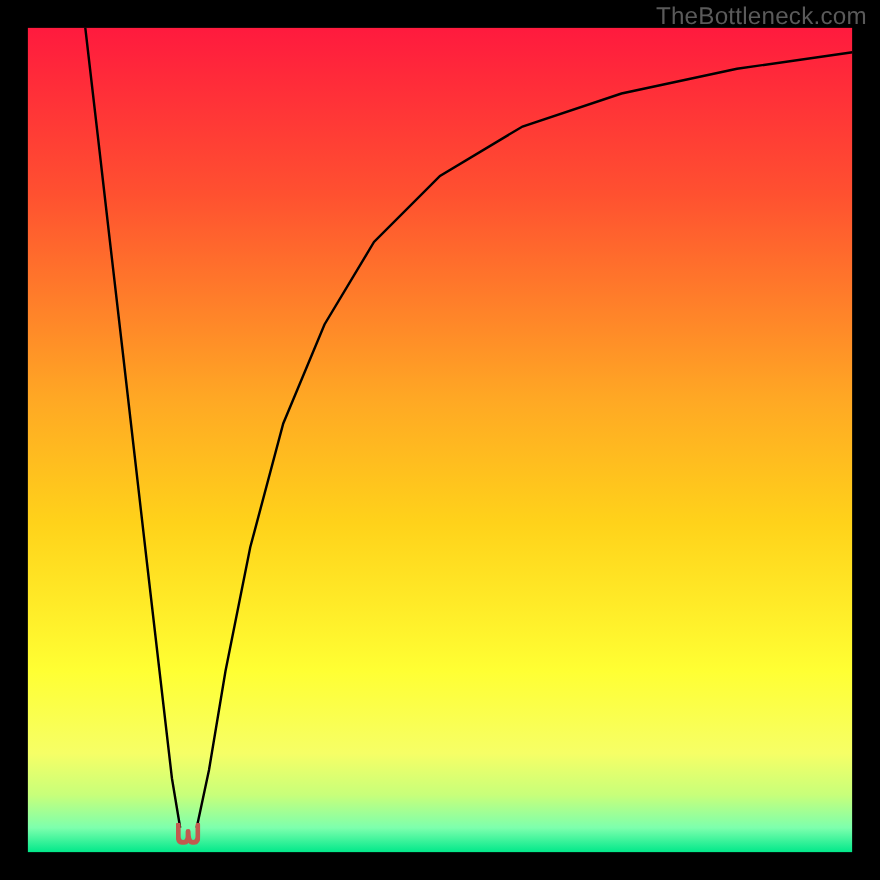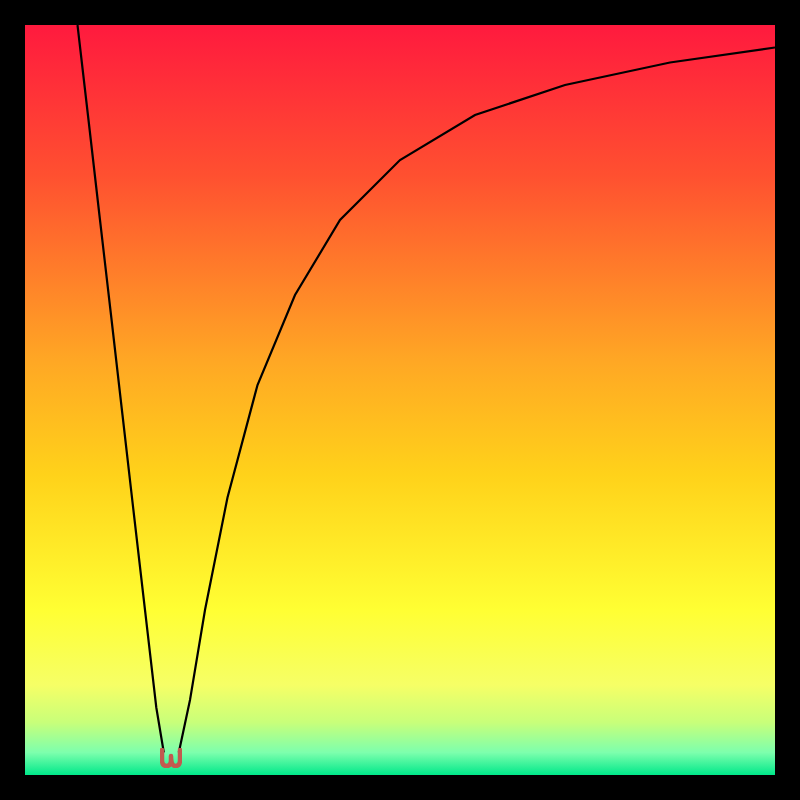--- a/index.html
+++ b/index.html
@@ -48,20 +48,21 @@
   .marker svg {
     width: 22px;
     height: 20px;
   }
 </style>
 </head>
 <body>
 
 <div class="outer">
 
+  <div class="watermark">TheBottleneck.com</div>
 
   <div class="plot-area">
     <svg id="plot-svg" viewBox="0 0 750 750" preserveAspectRatio="none">
       <defs>
         <linearGradient id="bg-grad" x1="0" y1="0" x2="0" y2="1">
             <stop offset="0%" stop-color="#ff1a3e"></stop>
             <stop offset="20%" stop-color="#ff5030"></stop>
             <stop offset="45%" stop-color="#ffa824"></stop>
             <stop offset="60%" stop-color="#ffd21a"></stop>
             <stop offset="78%" stop-color="#ffff33"></stop>

